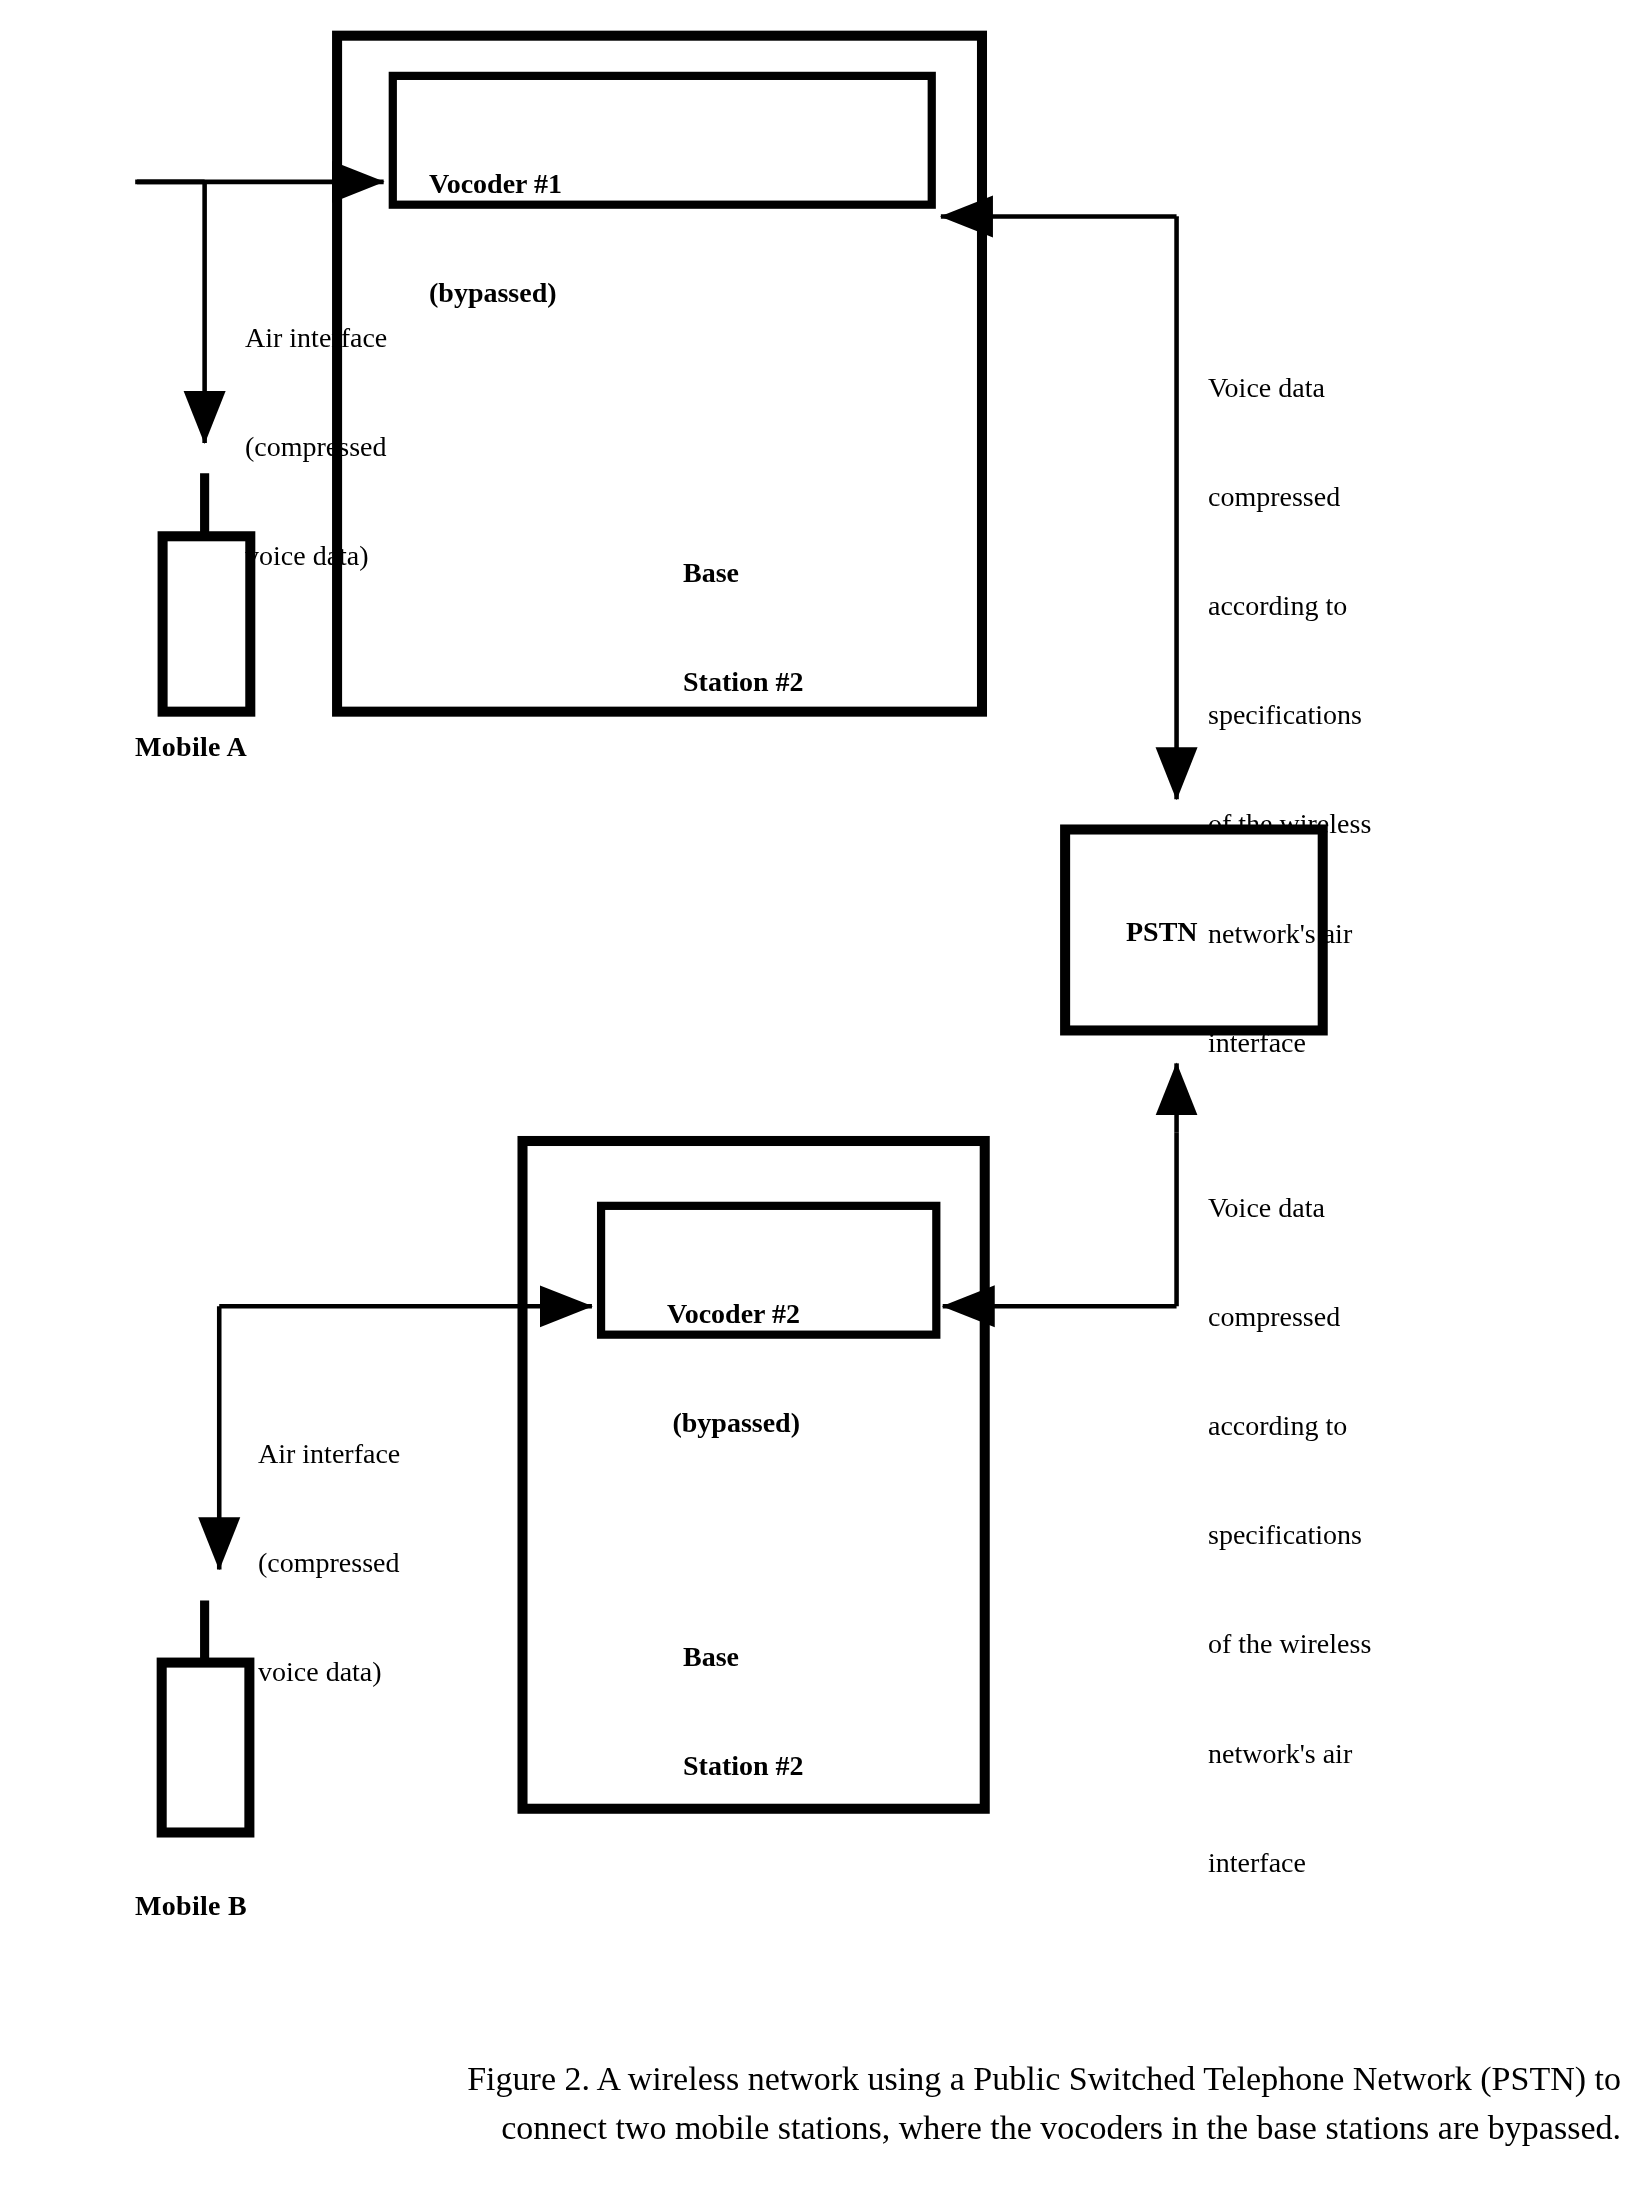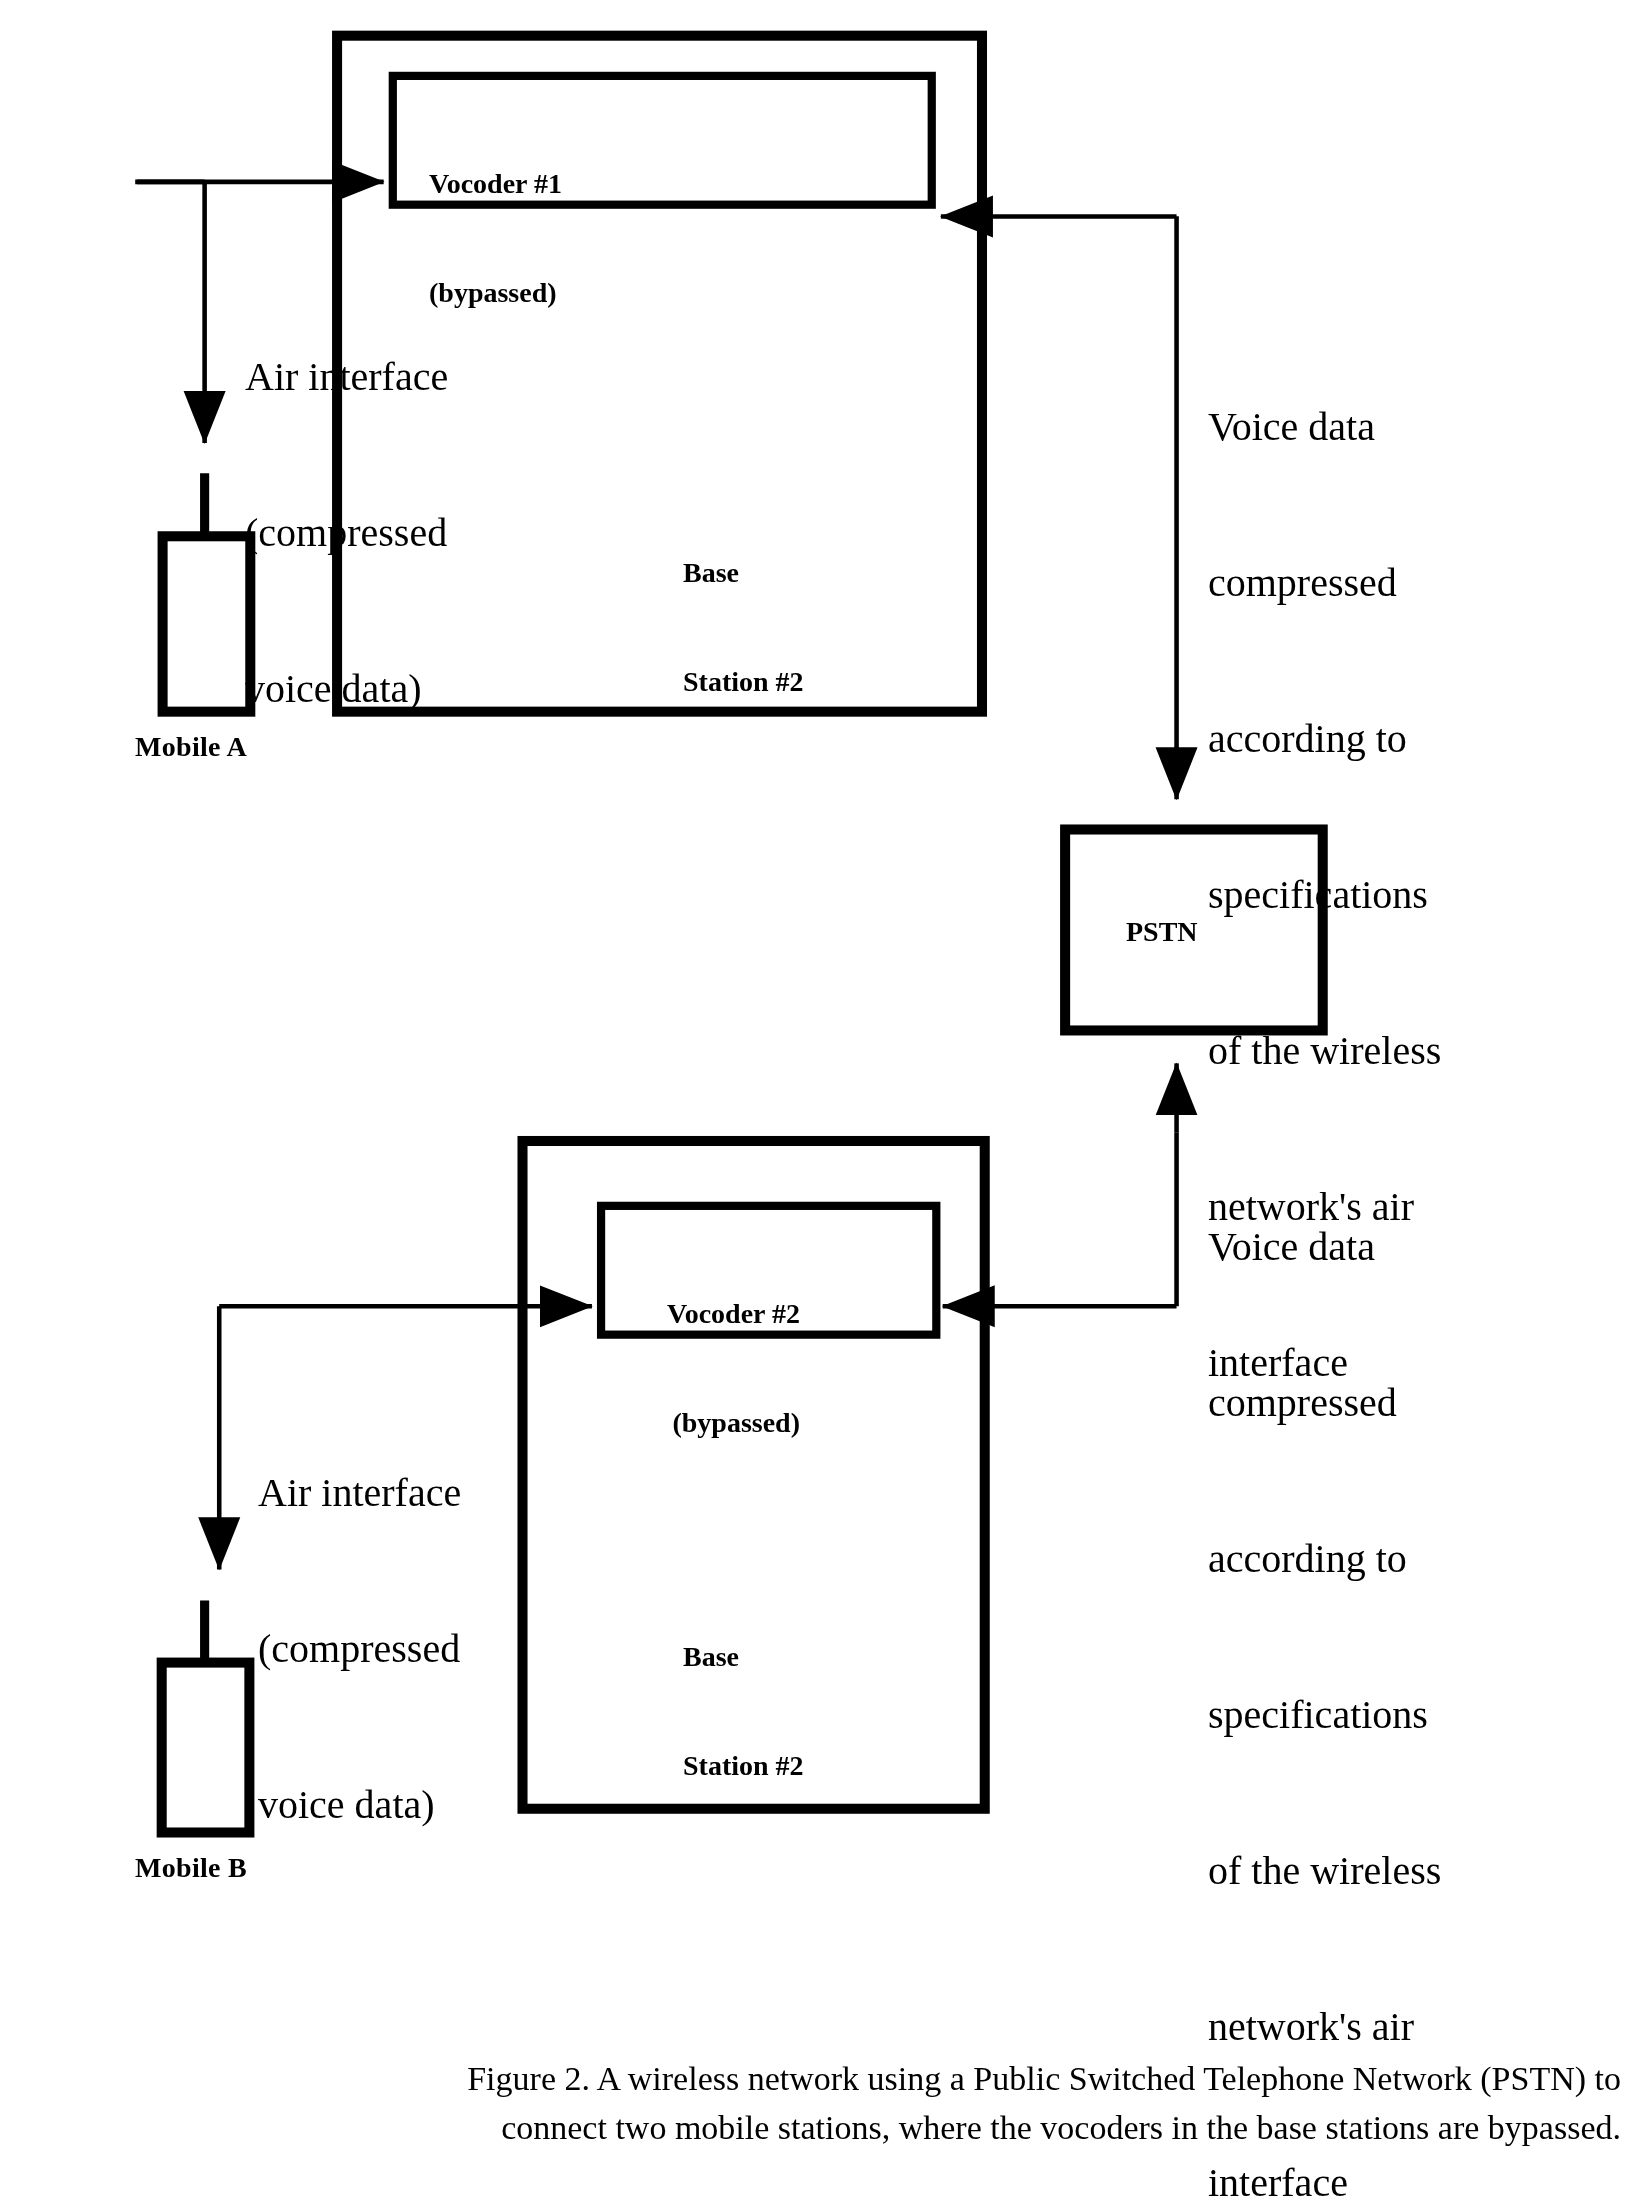--- a/index.html
+++ b/index.html
@@ -28,21 +28,21 @@
     display: block;
   }
   .txt {
     position: absolute;
     white-space: pre;
     line-height: 1.30;
     font-family: "Liberation Serif", "DejaVu Serif", serif;
     color: #000;
   }
   .node-label { font-size: 28px; font-weight: bold; }
-  .annot { font-size: 40px; }
+  .annot { font-size: 28px; }
   .mobile-label { font-size: 28px; font-weight: bold; letter-spacing: 0.3px; margin-top: 8px; }
   .caption {
     position: absolute;
     left: 31px;
     top: 2054px;
     width: 1590px;
     font-size: 34px;
     line-height: 1.45;
     font-family: "Liberation Serif", "DejaVu Serif", serif;
     color: #000;
@@ -145,21 +145,21 @@
     <div>Air interface</div>
     <div>(compressed</div>
     <div>voice data)</div>
   </div>
 
   <div class="txt node-label" style="left:683px; top:1566px;">
     <div>Base</div>
     <div>Station #2</div>
   </div>
 
-  <div class="txt mobile-label" style="left:135px; top:1842px;">Mobile B</div>
+  <div class="txt mobile-label" style="left:135px; top:1880px;">Mobile B</div>
 
   <div class="caption">
     <div>Figure 2. A wireless network using a Public Switched Telephone Network (PSTN) to</div>
     <div>connect two mobile stations, where the vocoders in the base stations are bypassed.</div>
   </div>
 
 </div>
 
 
 </body></html>

